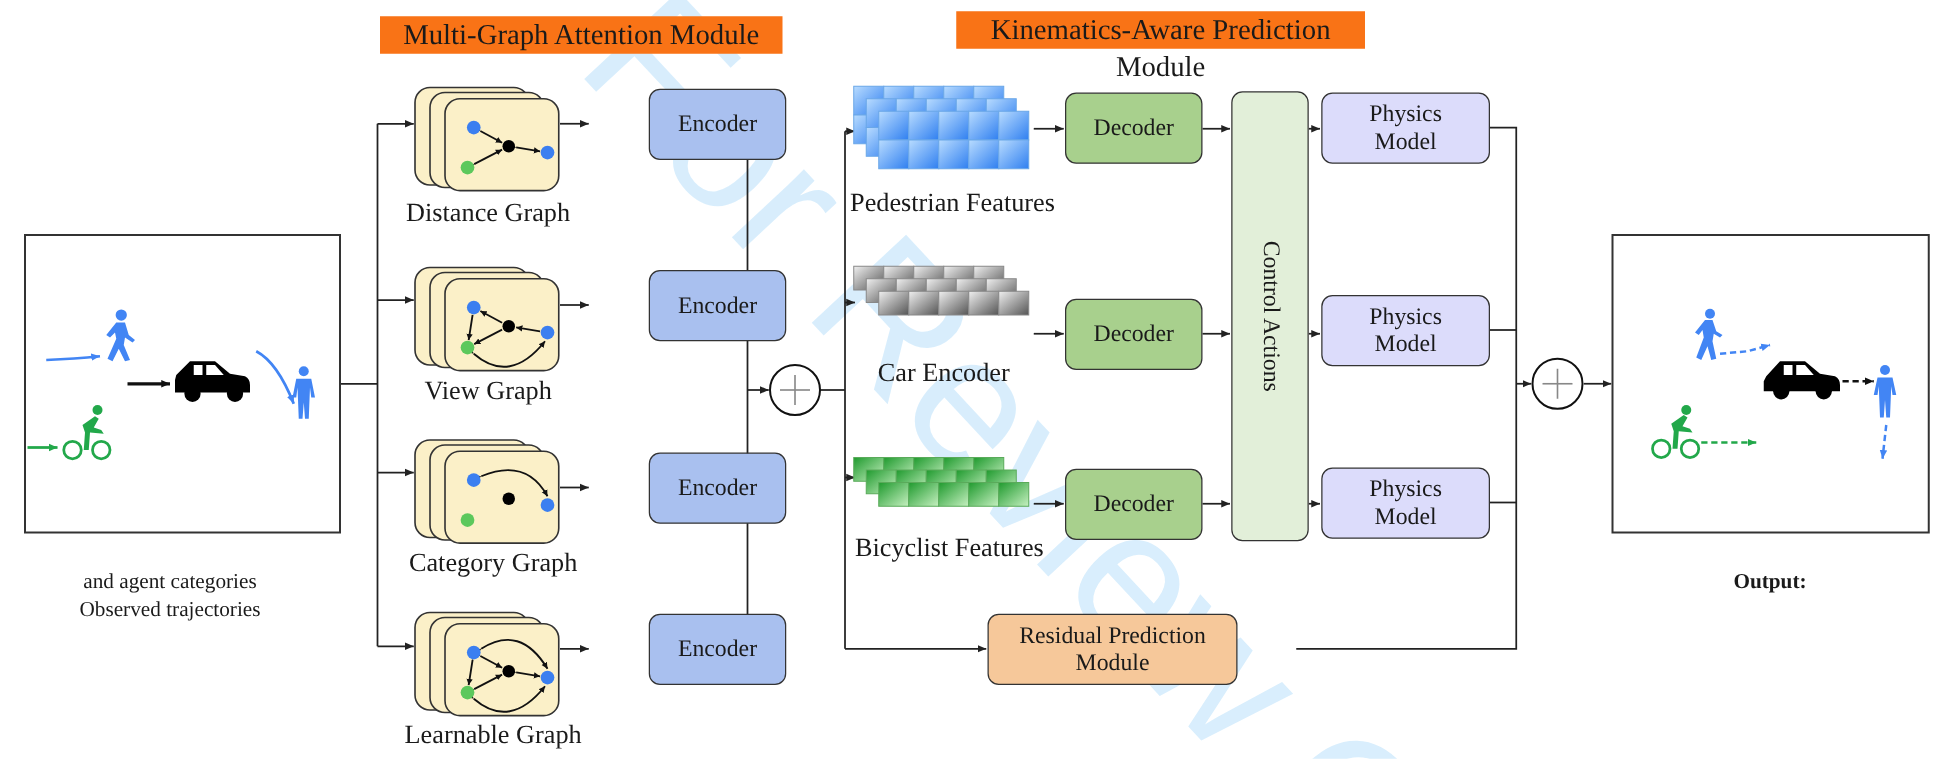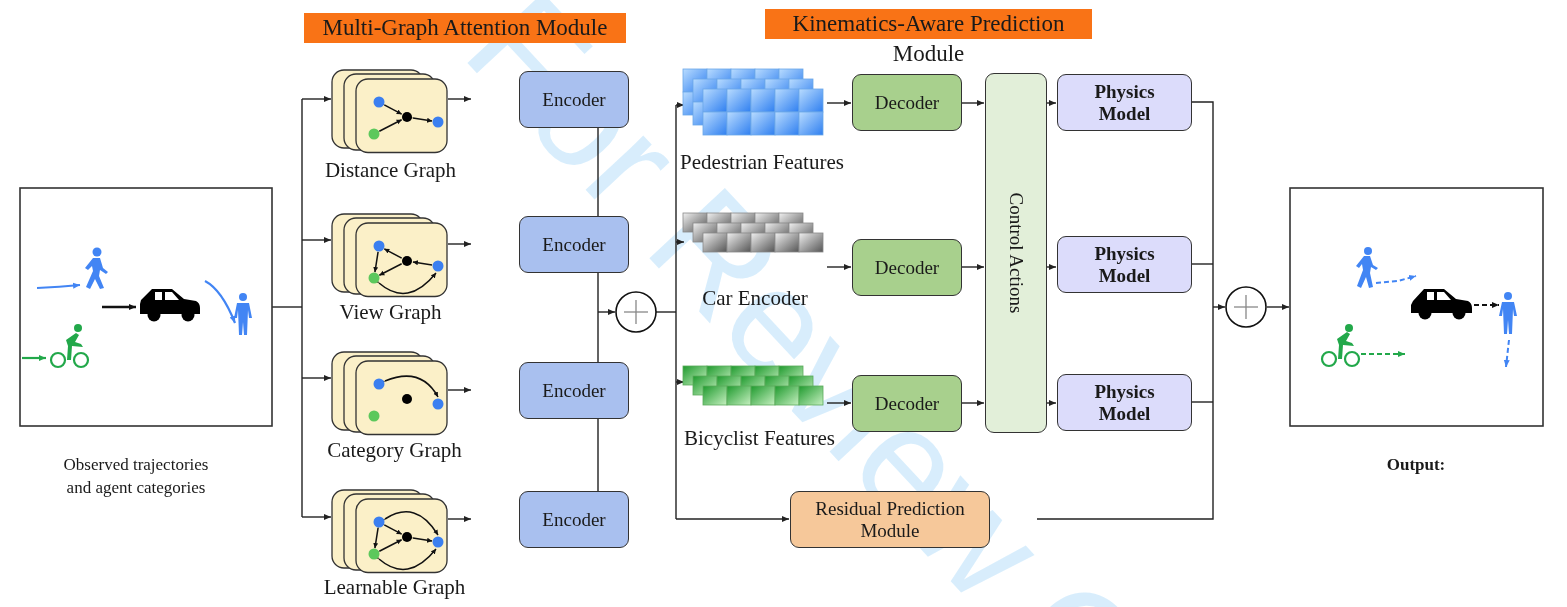--- a/index.html
+++ b/index.html
@@ -6,21 +6,21 @@
   body { width:1567px; height:607px; position:relative; overflow:hidden;
          font-family:"Liberation Serif", "DejaVu Serif", serif; color:#1a1a1a; }
   svg.canvas { position:absolute; left:0; top:0; }
   .module-title { position:absolute; background:#f97316; font-size:23px; text-align:center;
                   line-height:30px; height:30px; }
   .box { position:absolute; border:1.6px solid #333; border-radius:9px; box-sizing:border-box;
          display:flex; align-items:center; justify-content:center; text-align:center;
          font-size:19px; line-height:22px; }
   .encoder { background:#a9c0ef;margin-left:47px; }
   .decoder { background:#a8d08d; }
-  .physics { background:#dcdcfb;font-weight:bold; }
+  .physics { background:#dcdcfb; }
   .residual { background:#f6c89a; }
   .control { background:#e2efd9; }
   .control span { display:inline-block; transform:rotate(90deg); white-space:nowrap; font-size:19px; }
   .caption { position:absolute; font-size:21px; text-align:center; white-space:nowrap; }
   .scene-label { position:absolute; text-align:center; font-size:17px; line-height:23px; white-space:nowrap; }
   .scene-label b { display:block; }
   .watermark { position:absolute; color:#1e9cf0; opacity:0.17; font-family:"Liberation Sans", sans-serif;
                font-size:150px; white-space:nowrap; transform-origin:0 0; pointer-events:none; }
 </style>
 </head>
@@ -323,22 +323,22 @@
       <path d="M1337,339 L1347,332 L1350,334 L1346,341 L1352,343 L1354,346 L1343,345 L1342,359 L1338,359 L1339,345 Z" fill="#22a84a"></path>
     </g>
     <line x1="1361" y1="354" x2="1405" y2="354" stroke="#22a84a" stroke-width="2" stroke-dasharray="5,3" marker-end="url(#arrG)"></line>
   </g>
 </svg>
 
 <div class="module-title" style="left:304px; top:13px; width:322px;">Multi-Graph Attention Module</div>
 <div class="module-title" style="left:765px; top:9px; width:327px;">Kinematics-Aware Prediction Module</div>
 
 <div class="scene-label" style="left:36px; top:453px; width:200px;">
+  <div>and agent categories</div>
   <div>Observed trajectories</div>
-  <div>and agent categories</div>
 </div>
 
 <div class="caption" style="left:318px; top:158px; width:145px;">Distance Graph</div>
 <div class="caption" style="left:318px; top:300px; width:145px;">View Graph</div>
 <div class="caption" style="left:312px; top:438px; width:165px;">Category Graph</div>
 <div class="caption" style="left:312px; top:575px; width:165px;">Learnable Graph</div>
 
 <div class="box encoder" style="left:472px; top:71px; width:110px; height:57px;">
     <span>Encoder</span>
   </div>

